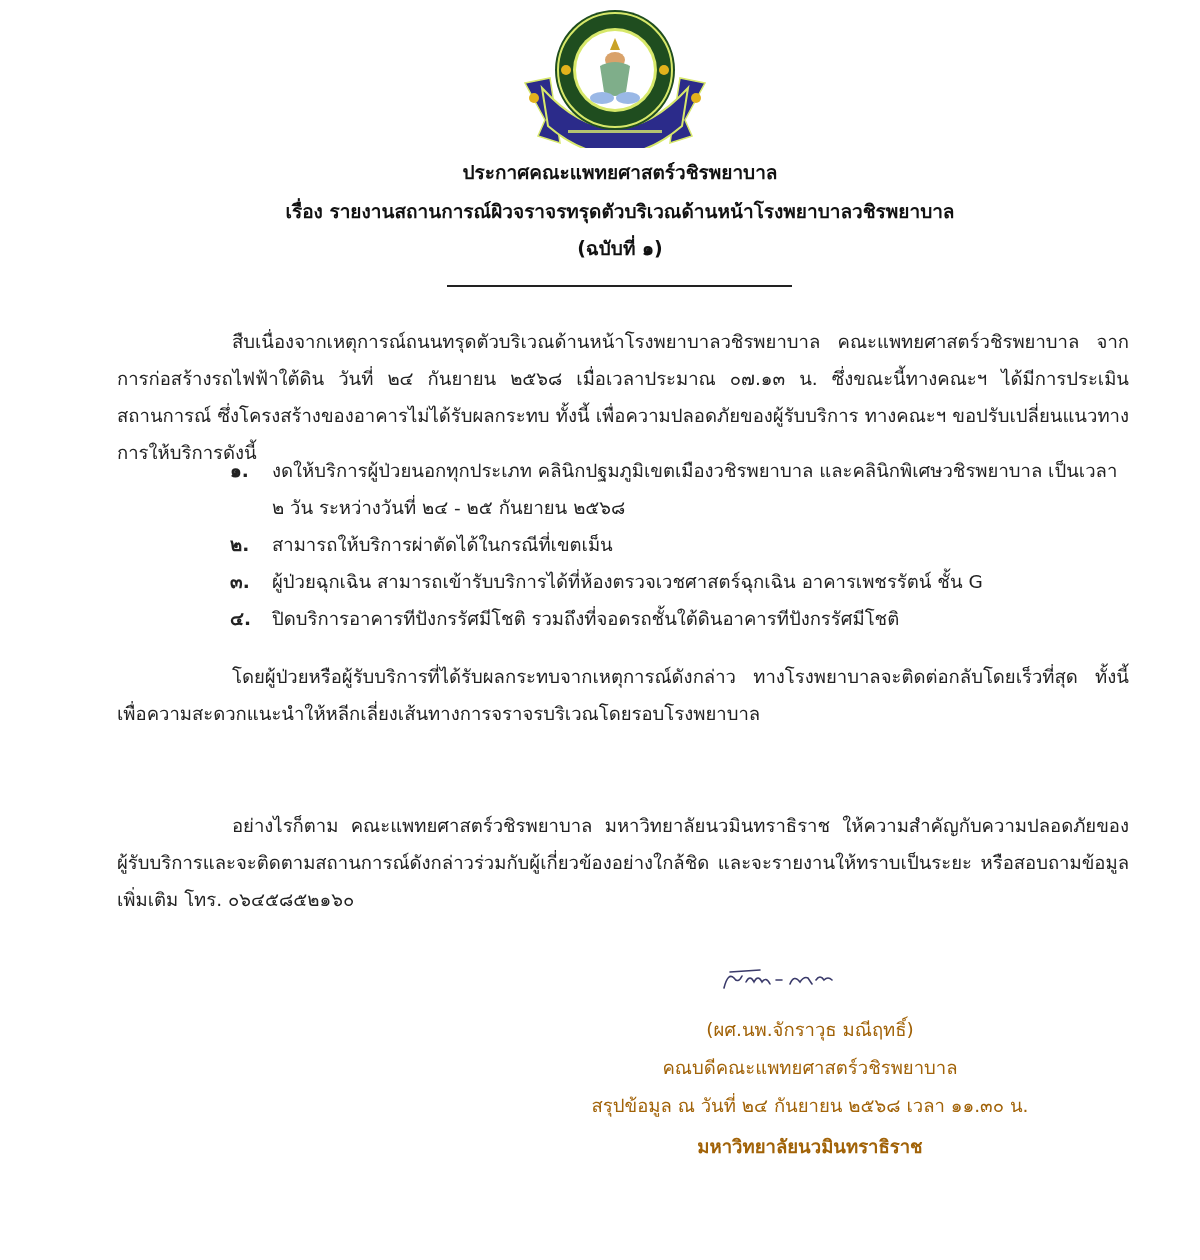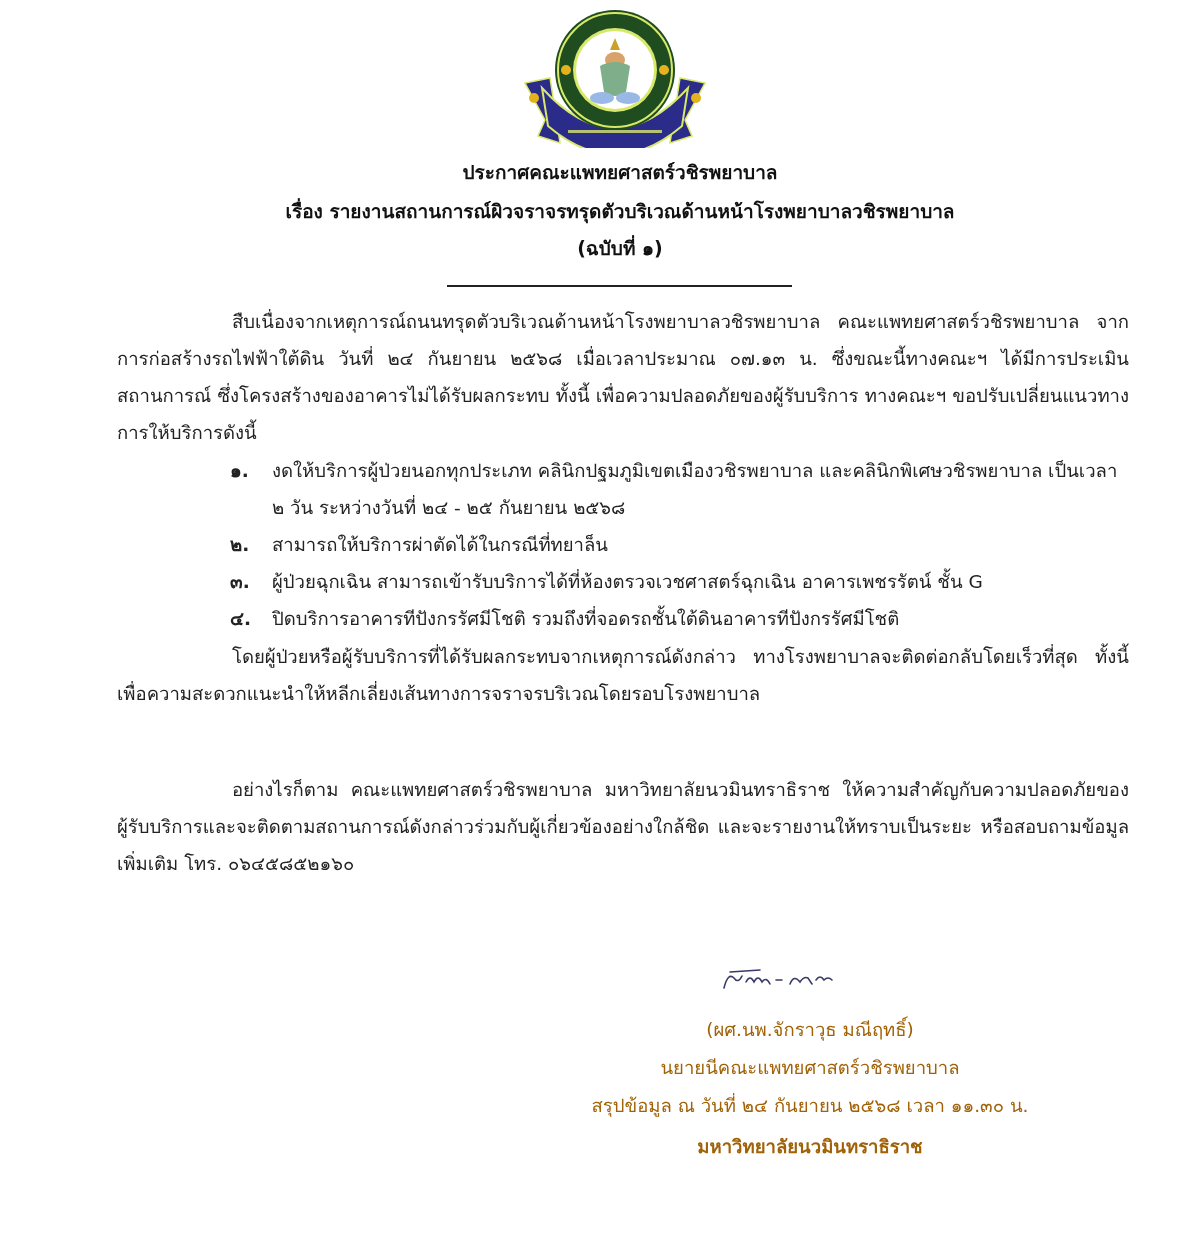--- a/index.html
+++ b/index.html
@@ -8,29 +8,29 @@
     font-family: "DejaVu Sans", "Liberation Sans", sans-serif;
     color: #1a1a1a;
   }
   .logo { position: absolute; left: 520px; top: 8px; width: 190px; height: 140px; }
   .header { position: absolute; left: 0; width: 1240px; text-align: center; font-weight: bold; font-size: 19px; color: #111; }
   .h1 { top: 157px; }
   .h2 { top: 196px; }
   .h3 { top: 233px; }
   .rule { position: absolute; left: 447px; top: 285px; width: 345px; height: 2px; background: #222; }
   .para { position: absolute; left: 117px; width: 1012px; font-size: 18.5px; line-height: 37px; text-align: justify; text-align-last: left; color: #222; }
-  .indent { text-indent: 115px; }
+  .indent { text-indent: 115px; margin-top: 20px; }
   .p1 { top: 303px; }
   .list { position: absolute; left: 230px; top: 452px; width: 900px; font-size: 18.5px; color: #222; }
   .li { display: flex; line-height: 37px; }
   .li .num { width: 42px; flex: none; font-weight: bold; }
   .li .txt { flex: 1; }
   .li b { font-weight: normal; }
   .p2 { top: 638px; }
-  .p3 { top: 771px; }
+  .p3 { top: 787px; }
   .sig { position: absolute; left: 720px; top: 966px; width: 140px; height: 30px; }
   .sigblock { position: absolute; left: 560px; width: 500px; text-align: center; font-size: 18.5px; color: #a16207; }
   .s1 { top: 1015px; }
   .s2 { top: 1053px; }
   .s3 { top: 1132px; font-weight: bold; }
   .s4 { top: 1091px; }
 </style>
 </head>
 <body>
 
@@ -68,21 +68,21 @@
 
 <div class="para indent p1">สืบเนื่องจากเหตุการณ์ถนนทรุดตัวบริเวณด้านหน้าโรงพยาบาลวชิรพยาบาล คณะแพทยศาสตร์วชิรพยาบาล จากการก่อสร้างรถไฟฟ้าใต้ดิน วันที่ ๒๔ กันยายน ๒๕๖๘ เมื่อเวลาประมาณ ๐๗.๑๓ น. ซึ่งขณะนี้ทางคณะฯ ได้มีการประเมินสถานการณ์ ซึ่งโครงสร้างของอาคารไม่ได้รับผลกระทบ ทั้งนี้ เพื่อความปลอดภัยของผู้รับบริการ ทางคณะฯ ขอปรับเปลี่ยนแนวทางการให้บริการดังนี้</div>
 
 <div class="list">
   <div class="li">
     <span class="num">๑.</span>
     <span class="txt"><b>งดให้บริการผู้ป่วยนอกทุกประเภท</b><span> คลินิกปฐมภูมิเขตเมืองวชิรพยาบาล และคลินิกพิเศษวชิรพยาบาล เป็นเวลา ๒ วัน ระหว่างวันที่ ๒๔ - ๒๕ กันยายน ๒๕๖๘</span></span>
   </div>
   <div class="li">
     <span class="num">๒.</span>
-    <span class="txt"><b>สามารถให้บริการผ่าตัดได้ในกรณีที่ทยาล็น</b><span></span></span>
+    <span class="txt"><b>สามารถให้บริการผ่าตัดได้ในกรณีที่เขตเม็น</b><span></span></span>
   </div>
   <div class="li">
     <span class="num">๓.</span>
     <span class="txt"><b>ผู้ป่วยฉุกเฉิน สามารถเข้ารับบริการได้ที่ห้องตรวจเวชศาสตร์ฉุกเฉิน อาคารเพชรรัตน์ ชั้น G</b><span></span></span>
   </div>
   <div class="li">
     <span class="num">๔.</span>
     <span class="txt"><b>ปิดบริการอาคารทีปังกรรัศมีโชติ รวมถึงที่จอดรถชั้นใต้ดินอาคารทีปังกรรัศมีโชติ</b><span></span></span>
   </div>
 </div>
@@ -90,15 +90,15 @@
 <div class="para indent p2">โดยผู้ป่วยหรือผู้รับบริการที่ได้รับผลกระทบจากเหตุการณ์ดังกล่าว ทางโรงพยาบาลจะติดต่อกลับโดยเร็วที่สุด ทั้งนี้ เพื่อความสะดวกแนะนำให้หลีกเลี่ยงเส้นทางการจราจรบริเวณโดยรอบโรงพยาบาล</div>
 
 <div class="para indent p3">อย่างไรก็ตาม คณะแพทยศาสตร์วชิรพยาบาล มหาวิทยาลัยนวมินทราธิราช ให้ความสำคัญกับความปลอดภัยของผู้รับบริการและจะติดตามสถานการณ์ดังกล่าวร่วมกับผู้เกี่ยวข้องอย่างใกล้ชิด และจะรายงานให้ทราบเป็นระยะ หรือสอบถามข้อมูลเพิ่มเติม โทร. ๐๖๔๕๘๕๒๑๖๐</div>
 
 <div class="sig">
   <svg width="140" height="30" viewBox="0 0 140 30">
     <path d="M4 22 Q8 6 14 12 Q18 18 22 10 M10 6 L40 4 M26 16 Q30 8 34 16 Q38 8 42 16 Q46 10 50 18 M56 14 L62 14 M70 18 Q74 8 80 16 Q84 10 88 12 L92 18 M96 14 Q100 8 104 14 Q108 10 112 14" fill="none" stroke="#3a3a6a" stroke-width="1.6" stroke-linecap="round"></path>
   </svg>
 </div>
 <div class="sigblock s1">(ผศ.นพ.จักราวุธ มณีฤทธิ์)</div>
-<div class="sigblock s2">นยายนีคณะแพทยศาสตร์วชิรพยาบาล</div>
+<div class="sigblock s2">คณบดีคณะแพทยศาสตร์วชิรพยาบาล</div>
 <div class="sigblock s3">มหาวิทยาลัยนวมินทราธิราช</div>
 <div class="sigblock s4">สรุปข้อมูล ณ วันที่ ๒๔ กันยายน ๒๕๖๘ เวลา ๑๑.๓๐ น.</div>
 
 </body></html>

